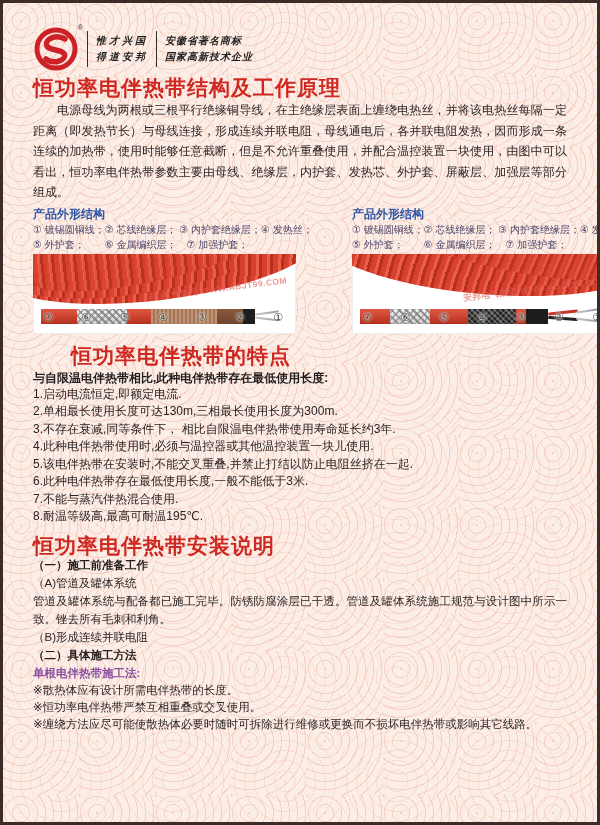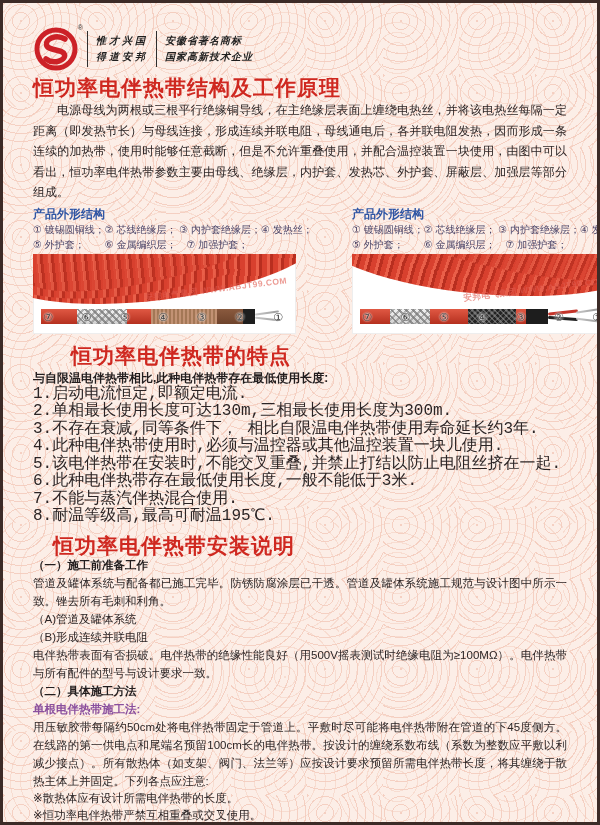--- a/index.html
+++ b/index.html
@@ -24,21 +24,21 @@
   .brand-en{font-size:9.5px;font-weight:bold;color:#1a1a1a;letter-spacing:1.6px;margin-top:2px;}
   .vline{width:0;border-left:1.5px solid #2e2e2e;height:36px;margin:0 8px;}
   .callig{font-family:"DejaVu Serif","Liberation Serif",serif;font-style:italic;font-weight:bold;
           font-size:10px;color:#1f1f1f;line-height:16px;white-space:nowrap;letter-spacing:3px;}
   .callig2{letter-spacing:1px;}
 
   
   .h-red{color:#cf2820;font-weight:bold;font-size:21px;line-height:20px;letter-spacing:1px;}
   .mt-h1{margin-top:5px;}
   .mt-h2{margin-top:12px;padding-left:38px;}
-  .mt-h3{margin-top:10px;margin-left:20px;}
+  .mt-h3{margin-top:10px;}
 
   .body-txt{color:#2b2425;font-size:12px;line-height:20.5px;text-align:justify;}
   .indent{text-indent:2em;margin-top:2px;}
 
   
   .prod-row{display:flex;gap:14px;margin-top:4px;}
   .prod-col{width:305px;flex:0 0 auto;}
   .prod-sub{color:#2f55a4;font-weight:bold;font-size:12px;line-height:14px;}
   .prod-parts{color:#4a4468;font-size:10px;line-height:13.5px;margin-top:2px;white-space:nowrap;}
 
@@ -65,21 +65,21 @@
   .wire-area{position:relative;}
   .wire{position:absolute;height:2px;background:linear-gradient(90deg,#c9c9c9,#9a9a9a);border-radius:2px;}
   .wire-red{background:#c4342a;height:3px;}
   .wire-blk{background:#222;height:3px;}
   .nums{position:absolute;left:10px;bottom:8px;width:240px;display:flex;justify-content:space-between;
         font-size:11px;color:#3a3a3a;text-shadow:0 0 2px #fff,0 0 2px #fff;}
   .nums span{line-height:18px;}
 
   
   .intro{font-weight:bold;color:#221d1e;font-size:12px;line-height:16px;margin-top:4px;}
-  .feat{color:#2b2425;font-size:16px;line-height:17.5px;font-family:Liberation Mono, monospace;}
+  .feat{color:#2b2425;font-size:12px;line-height:17.5px;}
 
   
   .s3{font-size:11.5px;color:#2b2425;line-height:18px;text-align:justify;}
   .s3 .bold{font-weight:bold;color:#221d1e;}
   .purple{color:#8a4f9e;font-weight:bold;}
   .note{line-height:17px;}
 </style>
 </head>
 <body>
 
@@ -187,27 +187,25 @@
     <div class="feat">3.不存在衰减,同等条件下， 相比自限温电伴热带使用寿命延长约3年.</div>
     <div class="feat">4.此种电伴热带使用时,必须与温控器或其他温控装置一块儿使用.</div>
     <div class="feat">5.该电伴热带在安装时,不能交叉重叠,并禁止打结以防止电阻丝挤在一起.</div>
     <div class="feat">6.此种电伴热带存在最低使用长度,一般不能低于3米.</div>
     <div class="feat">7.不能与蒸汽伴热混合使用.</div>
     <div class="feat">8.耐温等级高,最高可耐温195℃.</div>
 
     <div class="h-red mt-h3">恒功率电伴热带安装说明</div>
     <div class="s3">
       <div class="bold">（一）施工前准备工作</div>
+      <div>（A)管道及罐体系统</div>
       <div>管道及罐体系统与配备都已施工完毕。防锈防腐涂层已干透。管道及罐体系统施工规范与设计图中所示一致。锉去所有毛刺和利角。</div>
-      <div>（A)管道及罐体系统</div>
       <div>（B)形成连续并联电阻</div>
-      <div>电伴热带表面有否损破。电伴热带的绝缘性能良好（用500V摇表测试时绝缘电阻为≥100MΩ）。电伴热带与所有配件的型号与设计要求一致。</div>
       <div class="bold">（二）具体施工方法</div>
       <div class="purple">单根电伴热带施工法:</div>
-      <div>用压敏胶带每隔约50cm处将电伴热带固定于管道上。平敷时尽可能将电伴热带附在管道的下45度侧方。在线路的第一供电点和尾端名预留100cm长的电伴热带。按设计的缠绕系数布线（系数为整数应平敷以利减少接点）。所有散热体（如支架、阀门、法兰等）应按设计要求预留所需电伴热带长度，将其缠绕于散热主体上并固定。下列各点应注意:</div>
       <div class="note">※散热体应有设计所需电伴热带的长度。</div>
       <div class="note">※恒功率电伴热带严禁互相重叠或交叉使用。</div>
       <div class="note">※缠绕方法应尽可能使散热体必要时随时可拆除进行维修或更换而不损坏电伴热带或影响其它线路。</div>
 
     </div>
 
   </div>
 </div>
 
 </body></html>

